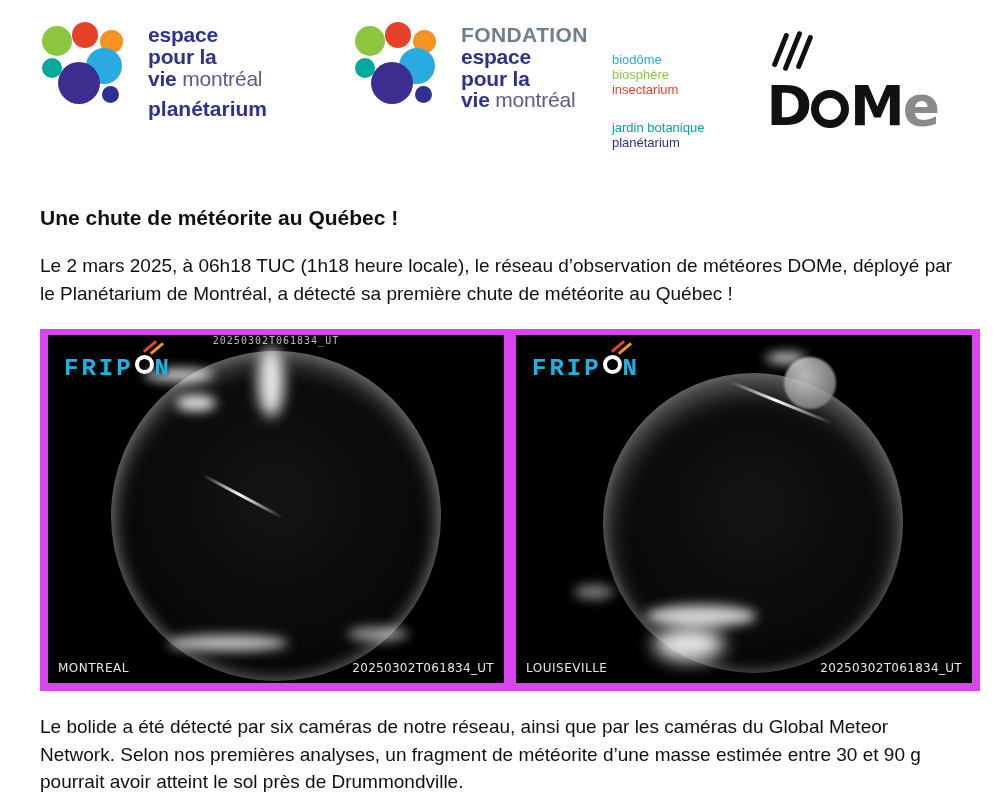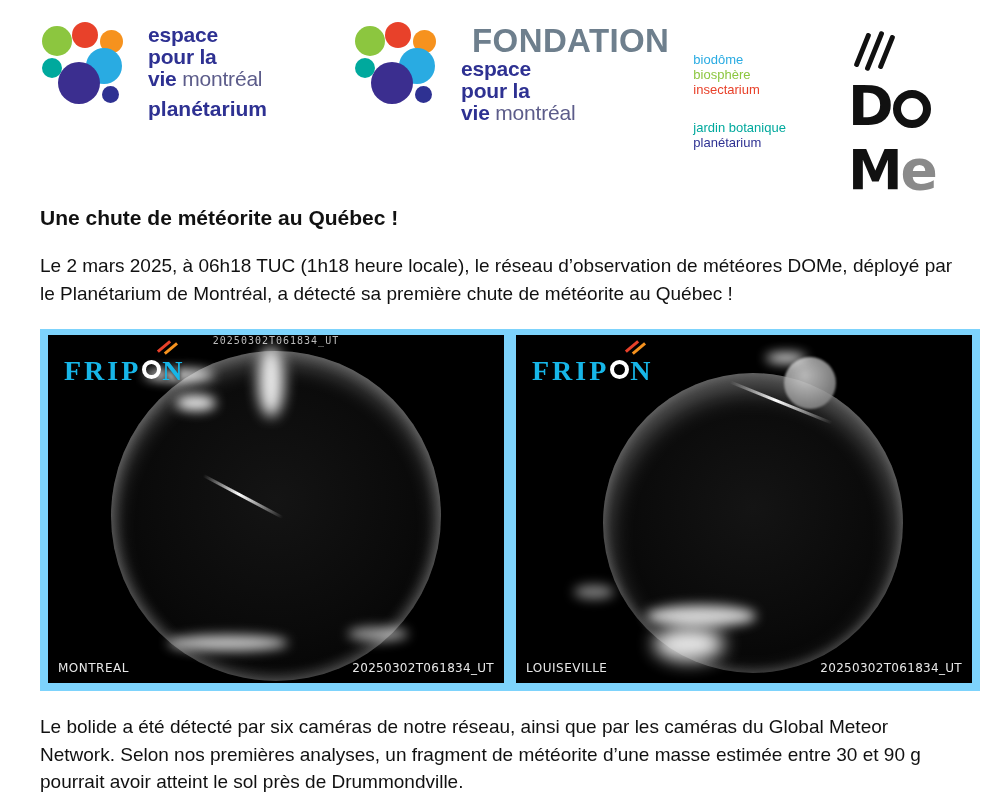--- a/index.html
+++ b/index.html
@@ -67,25 +67,24 @@
   .logo-block { display: flex; align-items: flex-start; }
 
   .fondation-gap { margin-left: 86px; }
 
   .fond-text {
     margin-left: 12px;
     line-height: 1.04;
     padding-top: 2px;
   }
   .fond-text .f1 {
-    font-size: 33px;
+    font-size: 21px;
     font-weight: bold;
     color: #6e7f8d;
     letter-spacing: 0.4px;
-    margin-left: 11px;
   }
   .fond-text .f2 {
     font-size: 21px;
     font-weight: bold;
     color: #2e3192;
     letter-spacing: -0.2px;
     line-height: 1.04;
   }
   .fond-text .f2 .light { font-weight: normal; color: #5c5c8a; }
 
@@ -169,21 +168,21 @@
     margin-top: 22px;
     color: #111;
     max-width: 930px;
   }
 
   
   .shots {
     margin: 22px 0 0 0;
     display: flex;
     gap: 12px;
-    background: #7dd3fc;
+    background: #d946ef;
     padding: 6px 8px 8px 8px;
     box-sizing: border-box;
     width: 940px;
   }
   .shot {
     position: relative;
     flex: 1 1 0;
     height: 348px;
     background: #000;
     overflow: hidden;
@@ -236,24 +235,24 @@
     position: absolute;
     width: 52px; height: 52px;
     border-radius: 50%;
     background: radial-gradient(circle at 40% 35%, #d7d7d7, #8d8d8d 70%, #6b6b6b 100%);
     filter: blur(0.8px);
     opacity: .85;
   }
   .fripon {
     position: absolute;
     left: 16px; top: 20px;
-    font-size: 28px;
+    font-size: 24px;
     font-weight: bold;
     letter-spacing: 3px;
-    font-family: Liberation Serif, serif;
+    font-family: Liberation Mono, monospace;
     color: #17b6e8;
     text-shadow: 0 0 4px rgba(0,0,0,.8);
   }
   .fripon .o-ring {
     display: inline-block;
     width: 19px; height: 19px;
     border: 4px solid #ffffff;
     border-radius: 50%;
     vertical-align: 1px;
     box-sizing: border-box;

